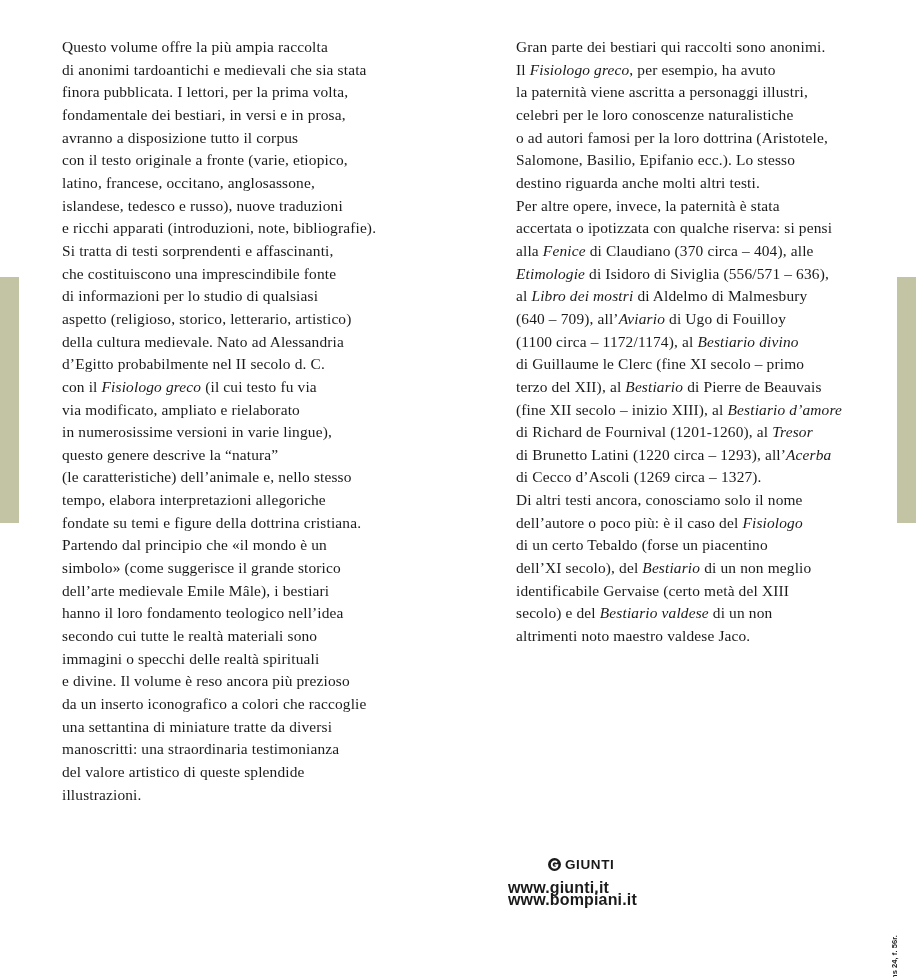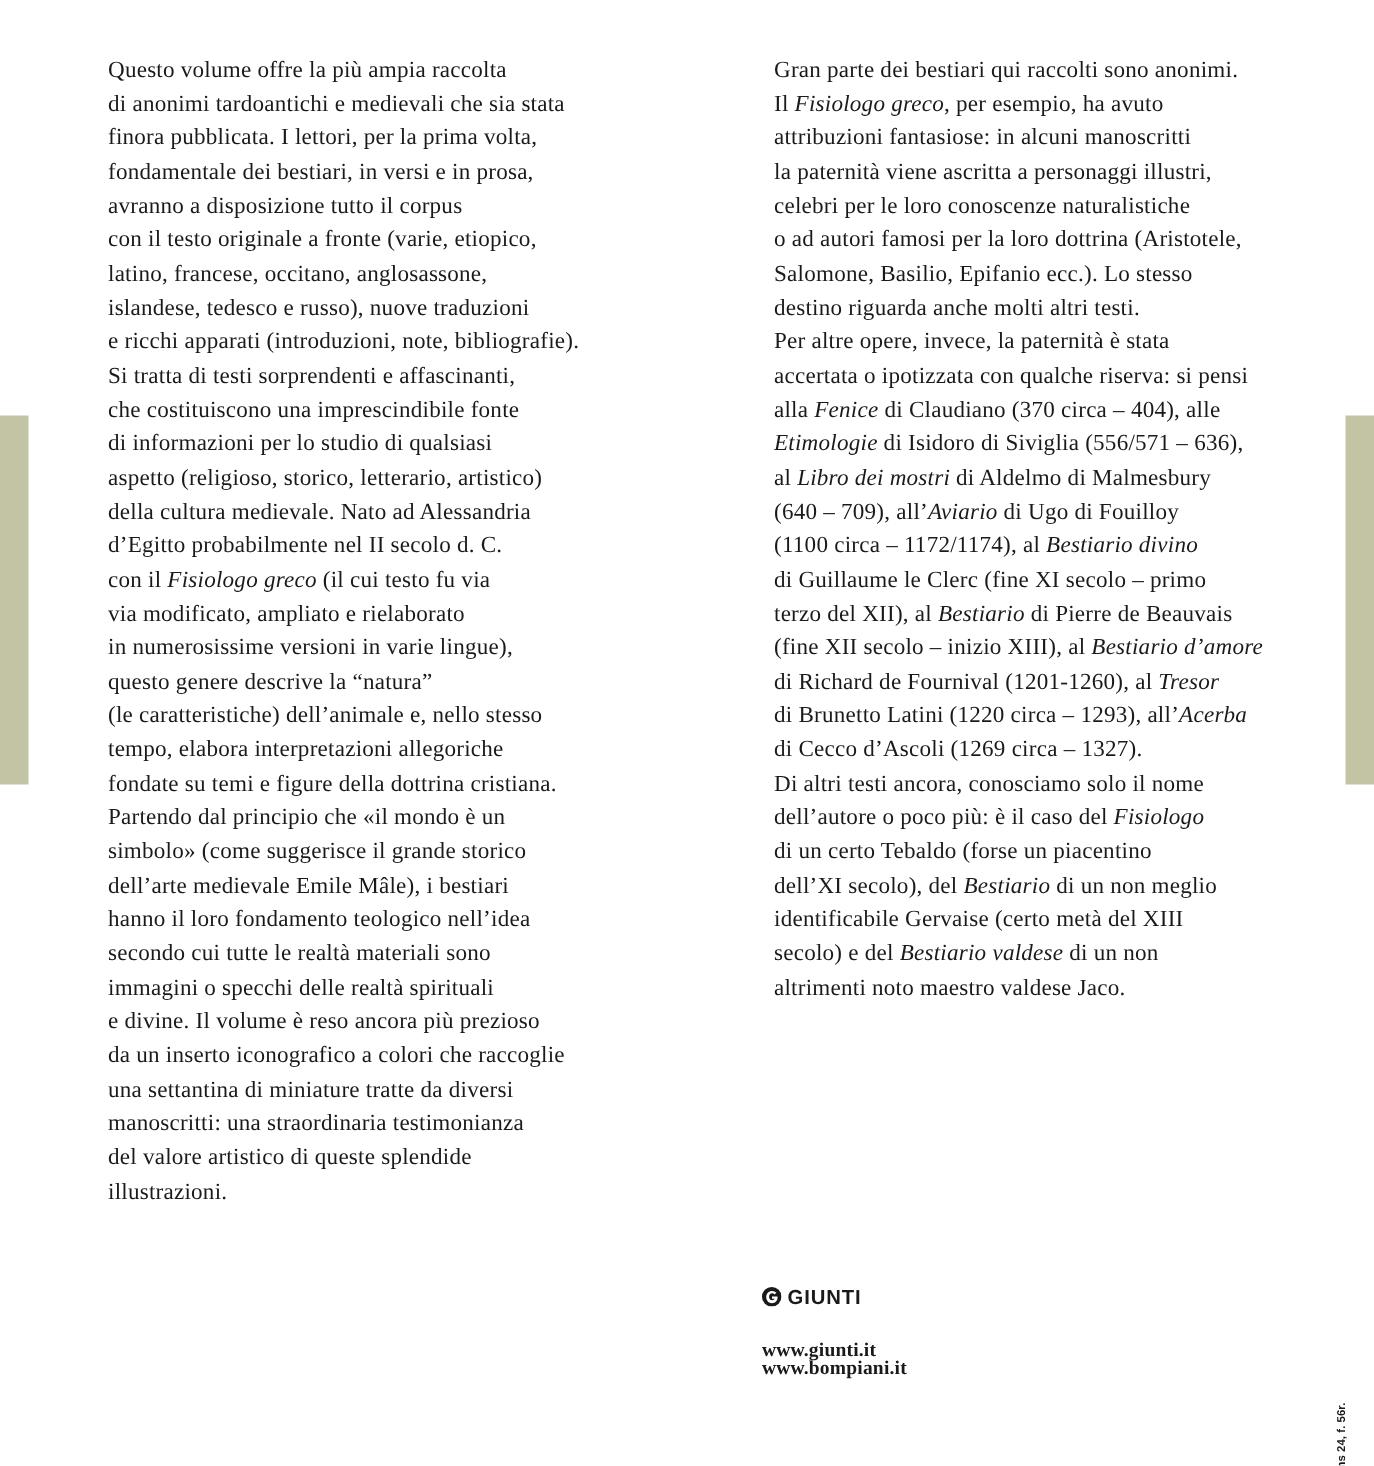--- a/index.html
+++ b/index.html
@@ -26,21 +26,21 @@
     width: 19px;
   }
   .band.left  { left: 0; }
   .band.right { right: 0; }
 
   
   .col {
     position: absolute;
     top: 36px;
   }
-  .col-left  { left: 72px;  width: 350px; }
+  .col-left  { left: 62px;  width: 350px; }
   .col-right { left: 516px; width: 360px; }
 
   .para { margin: 0; }
   .line {
     display: block;
     font-size: 15.4px;
     line-height: 22.65px;
     letter-spacing: 0.01em;
     white-space: pre;
   }
@@ -50,38 +50,39 @@
   .publisher {
     position: absolute;
     left: 508px;
     top: 858px;
     width: 220px;
   }
   .logo-row {
     display: flex;
     align-items: center;
     gap: 4px;
+    margin-left: 40px;
   }
   .logo-mark {
     width: 13px;
     height: 13px;
     display: block;
   }
   .logo-word {
     font-family: "Liberation Sans", "DejaVu Sans", sans-serif;
     font-size: 13.5px;
     font-weight: 700;
     letter-spacing: 0.045em;
     color: #1a1a1a;
     line-height: 1;
   }
   .urls {
-    margin-top: 22px;
-    font-family: Liberation Serif, serif;
-    font-size: 13px;
+    margin-top: 10px;
+    font-family: Liberation Sans, sans-serif;
+    font-size: 16px;
     font-weight: 700;
     line-height: 12.6px;
     color: #1a1a1a;
     letter-spacing: 0.01em;
   }
   .urls span { display: block; }
 
   
   .credit {
     position: absolute;
@@ -144,21 +145,20 @@
       <span class="line">manoscritti: una straordinaria testimonianza</span>
       <span class="line">del valore artistico di queste splendide</span>
       <span class="line">illustrazioni.</span>
     </p>
 </div>
 
 <div class="col col-right">
   <p class="para">
       <span class="line">Gran parte dei bestiari qui raccolti sono anonimi.</span>
       <span class="line">Il <i>Fisiologo greco</i>, per esempio, ha avuto</span>
-      <span class="line">attribuzioni fantasiose: in alcuni manoscritti</span>
       <span class="line">la paternità viene ascritta a personaggi illustri,</span>
       <span class="line">celebri per le loro conoscenze naturalistiche</span>
       <span class="line">o ad autori famosi per la loro dottrina (Aristotele,</span>
       <span class="line">Salomone, Basilio, Epifanio ecc.). Lo stesso</span>
       <span class="line">destino riguarda anche molti altri testi.</span>
       <span class="line">Per altre opere, invece, la paternità è stata</span>
       <span class="line">accertata o ipotizzata con qualche riserva: si pensi</span>
       <span class="line">alla <i>Fenice</i> di Claudiano (370 circa – 404), alle</span>
       <span class="line"><i>Etimologie</i> di Isidoro di Siviglia (556/571 – 636),</span>
       <span class="line">al <i>Libro dei mostri</i> di Aldelmo di Malmesbury</span>

